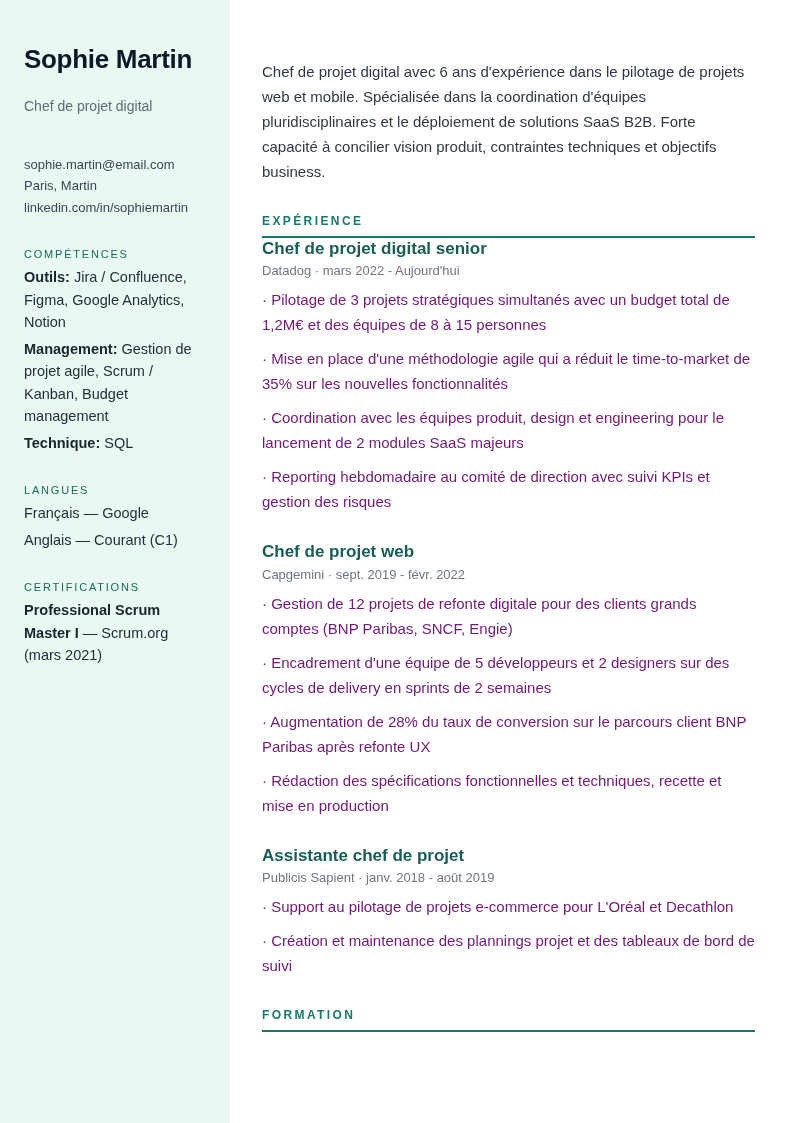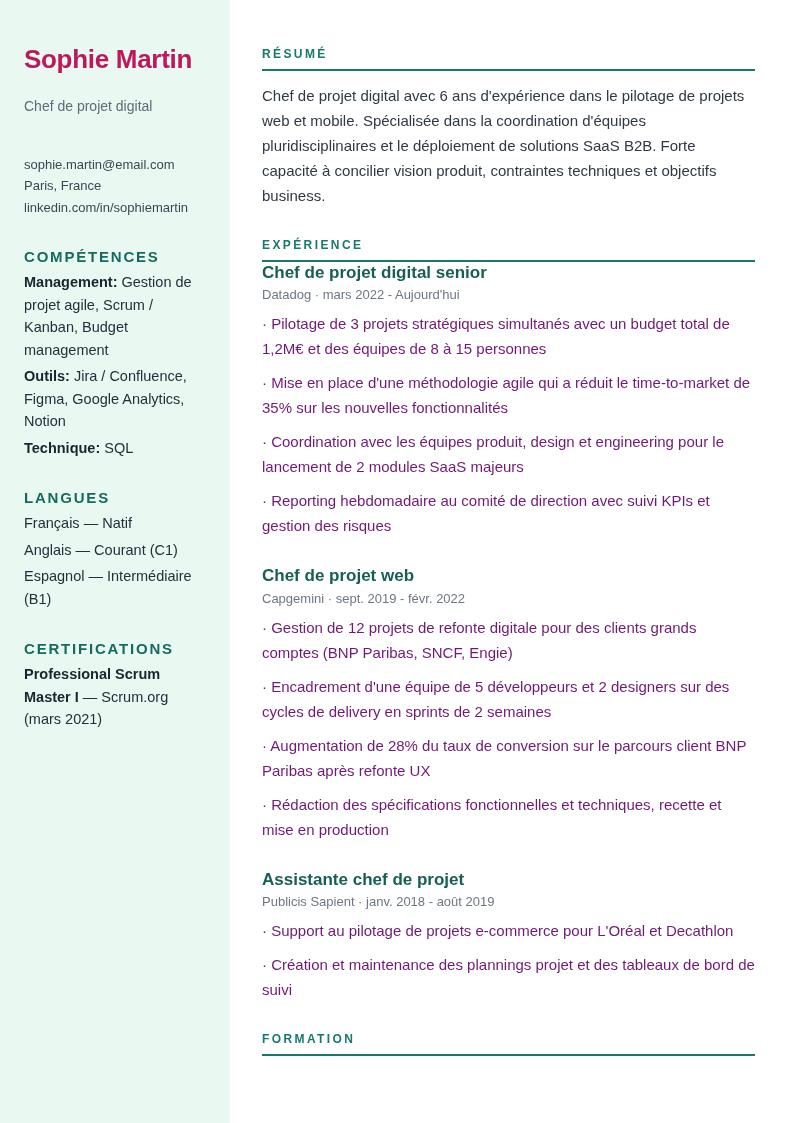--- a/index.html
+++ b/index.html
@@ -11,28 +11,28 @@
   }
   .page { display:flex; width:794px; min-height:1123px; }
 
   
   .sidebar {
     width:230px; min-height:1123px; flex:0 0 230px;
     background:#e9f9f1;
     padding:45px 24px 40px 24px;
   }
   .person-name {
-    font-size:26px; font-weight:bold; color:#be185d;
+    font-size:26px; font-weight:bold; color:#0f172a;
     letter-spacing:-0.3px; line-height:1.15;
   }
   .person-title { font-size:14px; color:#5f6b76; margin-top:23px; }
   .contact { list-style:none; margin-top:40px; }
   .contact li { font-size:13px; color:#3c4652; line-height:21.5px; }
   .side-heading {
-    font-size:15px; font-weight:bold; color:#156b5f;
+    font-size:11px; font-weight:normal; color:#156b5f;
     letter-spacing:1.8px; margin-top:30px; text-transform:uppercase;
   }
   .side-text { font-size:14.5px; color:#252f3b; line-height:22.5px; margin-top:6px; }
   .side-text + .side-text { margin-top:4px; }
   .side-text strong { font-weight:bold; color:#1b242f; }
 
   
   .main { flex:1 1 auto; padding:47px 39px 40px 32px; }
   .section + .section { margin-top:30px; }
   .section-heading {
@@ -52,48 +52,46 @@
 <body>
 
 <div class="page">
 
   <aside class="sidebar">
     <h1 class="person-name">Sophie Martin</h1>
     <div class="person-title">Chef de projet digital</div>
 
     <ul class="contact" id="contact-list">
         <li>sophie.martin@email.com</li>
-        <li>Paris, France</li>
+        <li>Paris, Martin</li>
         <li>linkedin.com/in/sophiemartin</li>
       </ul>
 
     <h2 class="side-heading">COMPÉTENCES</h2>
     <div id="competences-list">
+        <p class="side-text"><strong>Outils:</strong> Jira / Confluence, Figma, Google Analytics, Notion</p>
         <p class="side-text"><strong>Management:</strong> Gestion de projet agile, Scrum / Kanban, Budget management</p>
-        <p class="side-text"><strong>Outils:</strong> Jira / Confluence, Figma, Google Analytics, Notion</p>
         <p class="side-text"><strong>Technique:</strong> SQL</p>
       </div>
 
     <h2 class="side-heading">LANGUES</h2>
     <div id="langues-list">
-        <p class="side-text">Français — Natif</p>
+        <p class="side-text">Français — Google</p>
         <p class="side-text">Anglais — Courant (C1)</p>
-        <p class="side-text">Espagnol — Intermédiaire (B1)</p>
       </div>
 
     <h2 class="side-heading">CERTIFICATIONS</h2>
     <div id="certifications-list">
         <p class="side-text"><strong>Professional Scrum Master I</strong> — Scrum.org (mars 2021)</p>
       </div>
   </aside>
 
   <main class="main">
 
     <section class="section">
-      <h2 class="section-heading">RÉSUMÉ</h2>
       <p class="summary-text">Chef de projet digital avec 6 ans d'expérience dans le pilotage de projets web et mobile. Spécialisée dans la coordination d'équipes pluridisciplinaires et le déploiement de solutions SaaS B2B. Forte capacité à concilier vision produit, contraintes techniques et objectifs business.</p>
     </section>
 
     <section class="section">
       <h2 class="section-heading">EXPÉRIENCE</h2>
       <div id="experience-entries">
           <div class="job">
             <h3 class="job-title">Chef de projet digital senior</h3>
             <div class="job-meta">Datadog · mars 2022 - Aujourd'hui</div>
             <p class="bullet">· Pilotage de 3 projets stratégiques simultanés avec un budget total de 1,2M€ et des équipes de 8 à 15 personnes</p>

